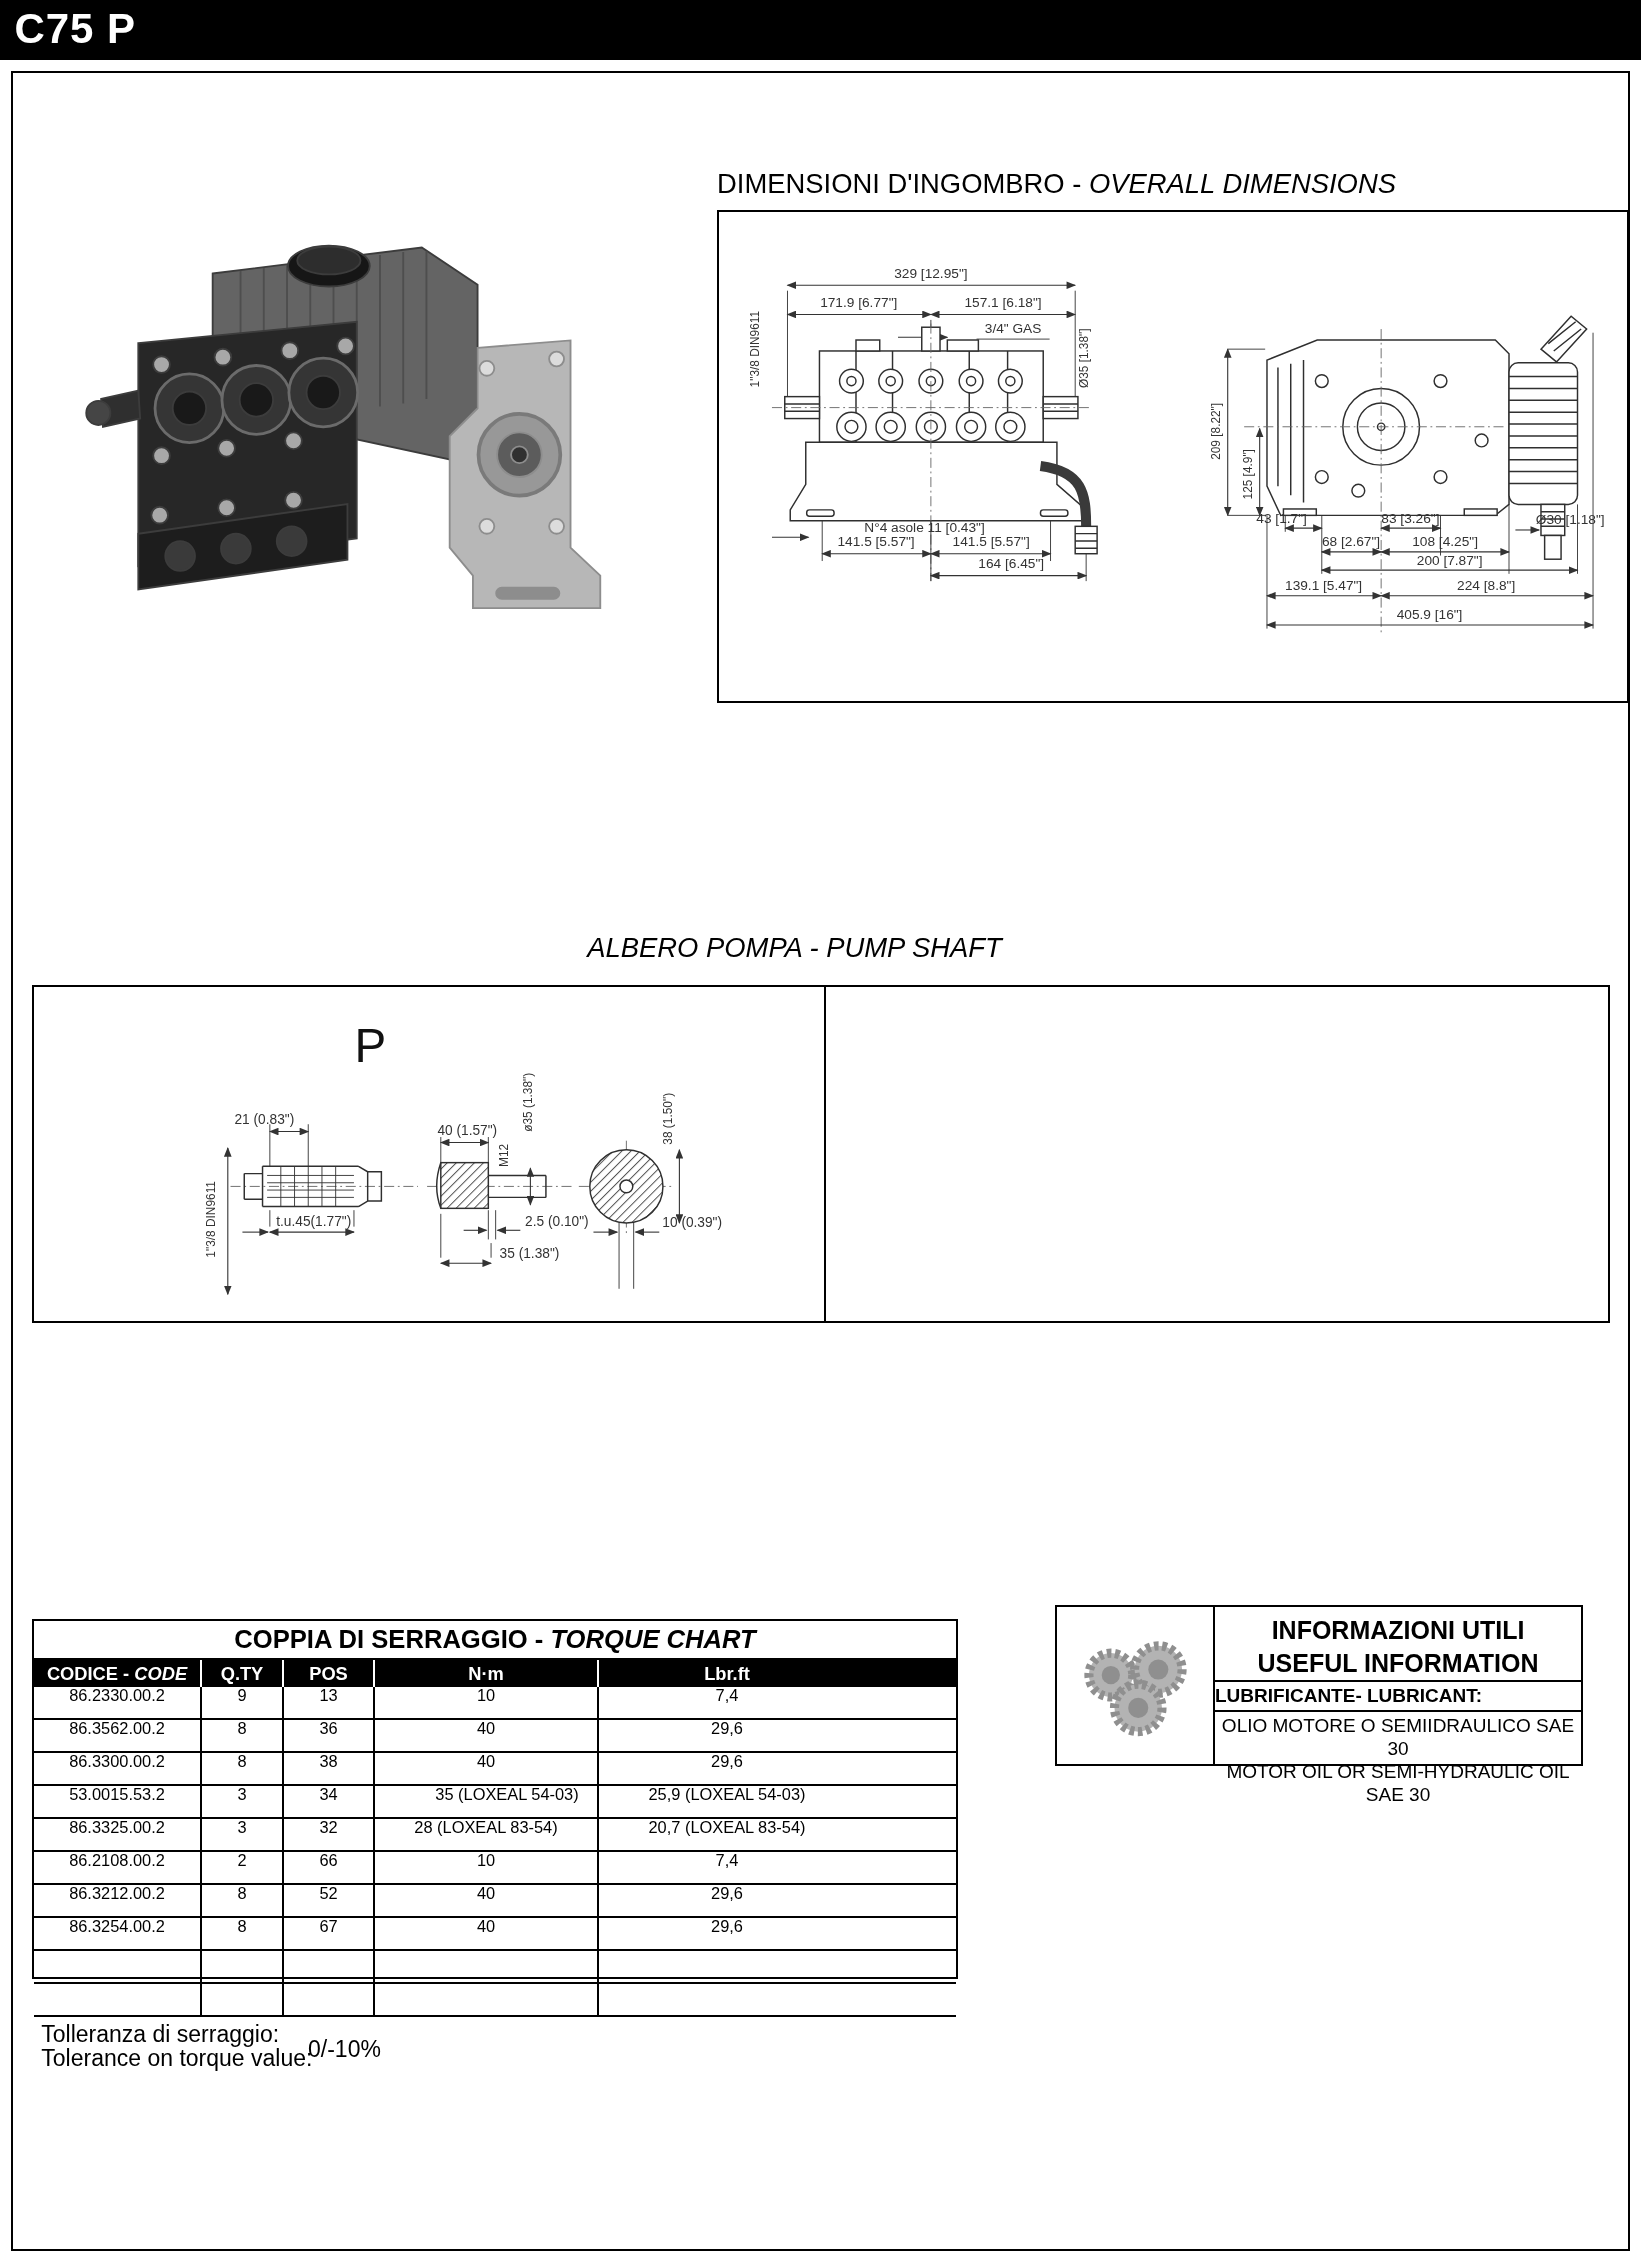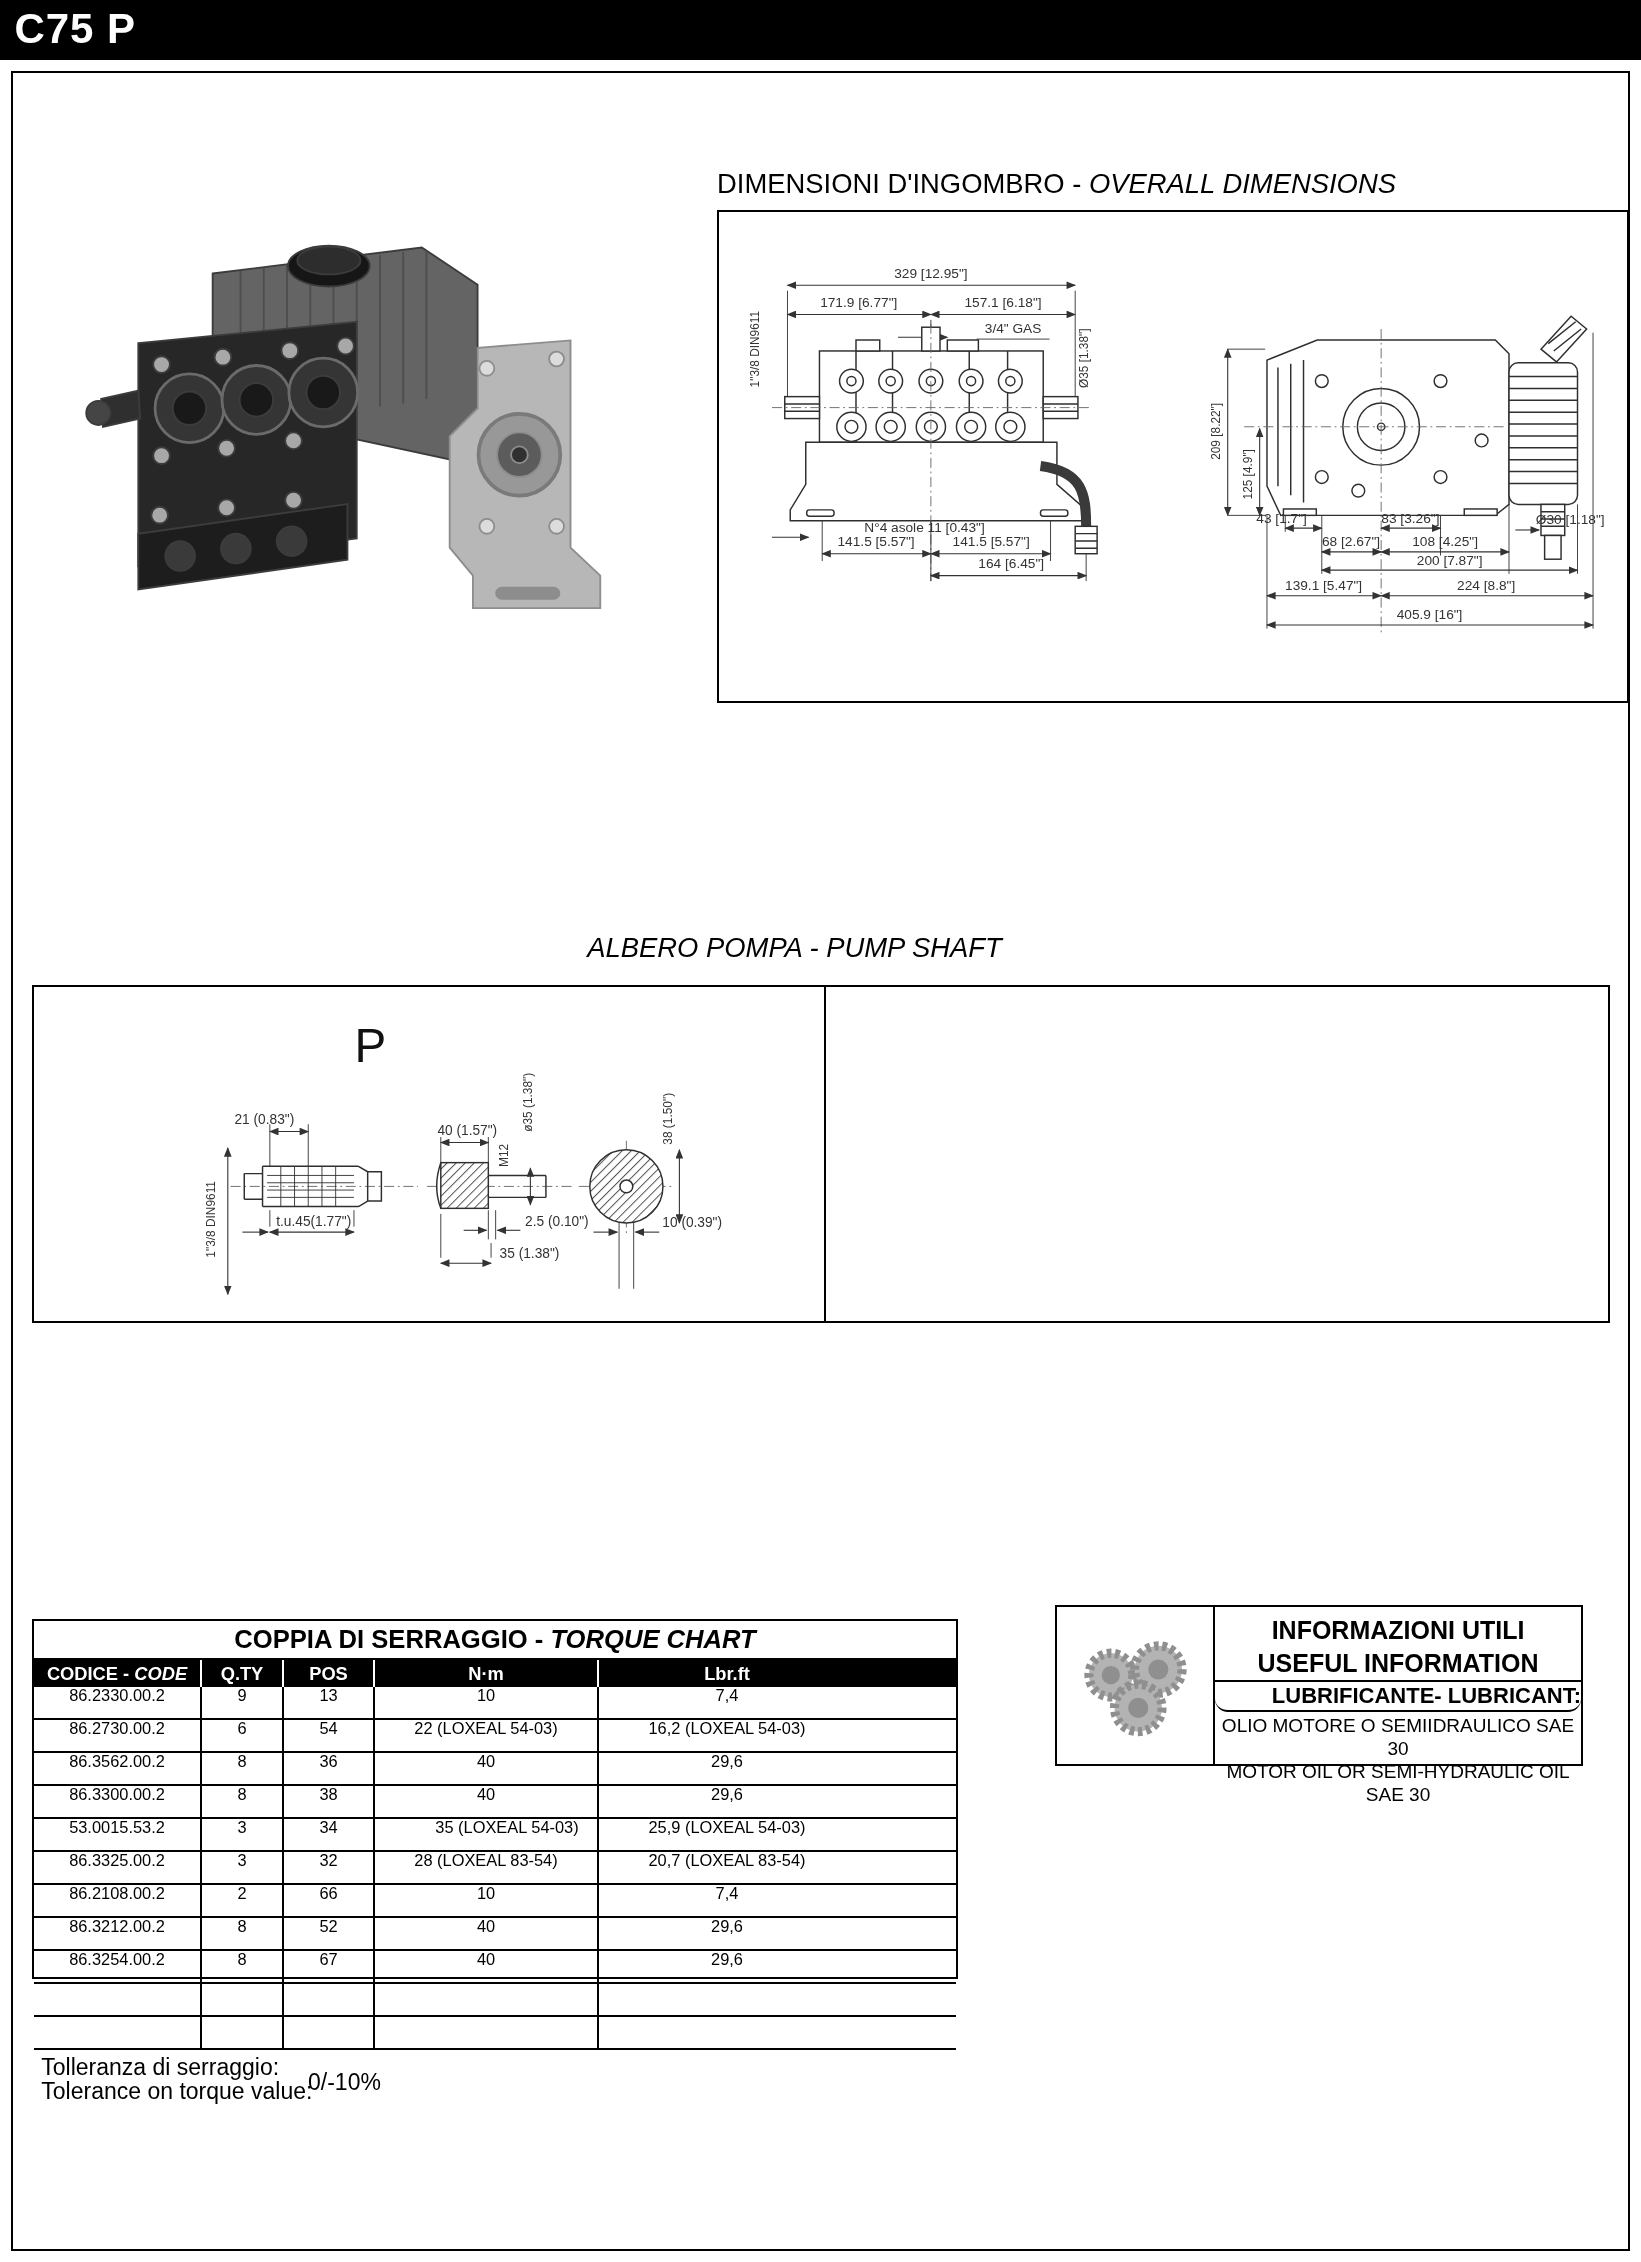--- a/index.html
+++ b/index.html
@@ -35,21 +35,21 @@
   .tt-row{display:flex;height:33px;border-bottom:2.7px solid #000;box-sizing:border-box;}
   .tt-cell{box-sizing:border-box;text-align:center;font-size:16.4px;line-height:17.4px;overflow:hidden;white-space:nowrap;}
   .tt-cell + .tt-cell{border-left:2.7px solid #000;}
   .tt-footer{flex:1;position:relative;font-size:23px;line-height:24px;padding:4.6px 0 0 7.3px;}
   .tt-footer .tol-value{position:absolute;left:274px;top:20px;}
   
   #info-box{left:1055px;top:1605px;width:528px;height:161px;border:2.7px solid #000;box-sizing:border-box;display:flex;}
   .info-icon-cell{width:158px;border-right:2.7px solid #000;box-sizing:border-box;display:flex;align-items:center;justify-content:center;flex:none;}
   .info-content{flex:1;display:flex;flex-direction:column;min-width:0;}
   .info-title{height:79px;border-bottom:2.7px solid #000;box-sizing:border-box;text-align:center;font-weight:bold;font-size:25px;line-height:33px;padding-top:7.3px;}
-  .info-lub{height:30px;border-bottom:2.7px solid #000;box-sizing:border-box;text-align:right;font-weight:bold;font-size:22px;line-height:27.4px;border-radius:13px;}
+  .info-lub{height:30px;border-bottom:2.7px solid #000;box-sizing:border-box;text-align:left;font-weight:bold;font-size:19px;line-height:27.4px;}
   .info-oil{flex:1;text-align:center;font-size:19px;line-height:23px;padding-top:2.7px;}
   
   svg text{font-family:"Liberation Sans",sans-serif;text-anchor:middle;}
   .dim{font-size:15px;fill:#333;}
   .dims{font-size:13px;fill:#333;}
   .dl{stroke:#333;stroke-width:1.2;marker-start:url(#arw);marker-end:url(#arw);}
   .ar{stroke:#333;stroke-width:1.2;marker-end:url(#arw);}
   .xl{stroke:#333;stroke-width:1;fill:none;}
   .ol{stroke:#2f2f2f;stroke-width:1.6;fill:none;}
   .olf{stroke:#2f2f2f;stroke-width:1.6;fill:#fff;}
@@ -311,27 +311,20 @@
       </div>
     <div id="tt-rows">
         <div class="tt-row">
           <div class="tt-cell" style="width: 166px;">86.2330.00.2</div>
           <div class="tt-cell" style="width: 82px;">9</div>
           <div class="tt-cell" style="width: 91px;">13</div>
           <div class="tt-cell" style="width: 224px;">10</div>
           <div class="tt-cell" style="width: 258px;">7,4</div>
         </div>
         <div class="tt-row">
-          <div class="tt-cell" style="width: 166px;">86.2730.00.2</div>
-          <div class="tt-cell" style="width: 82px;">6</div>
-          <div class="tt-cell" style="width: 91px;">54</div>
-          <div class="tt-cell" style="width: 224px;">22 (LOXEAL 54-03)</div>
-          <div class="tt-cell" style="width: 258px;">16,2 (LOXEAL 54-03)</div>
-        </div>
-        <div class="tt-row">
           <div class="tt-cell" style="width: 166px;">86.3562.00.2</div>
           <div class="tt-cell" style="width: 82px;">8</div>
           <div class="tt-cell" style="width: 91px;">36</div>
           <div class="tt-cell" style="width: 224px;">40</div>
           <div class="tt-cell" style="width: 258px;">29,6</div>
         </div>
         <div class="tt-row">
           <div class="tt-cell" style="width: 166px;">86.3300.00.2</div>
           <div class="tt-cell" style="width: 82px;">8</div>
           <div class="tt-cell" style="width: 91px;">38</div>

